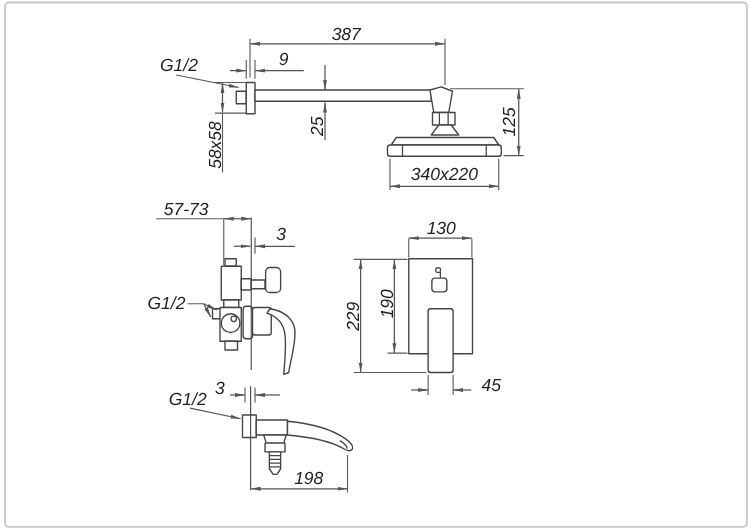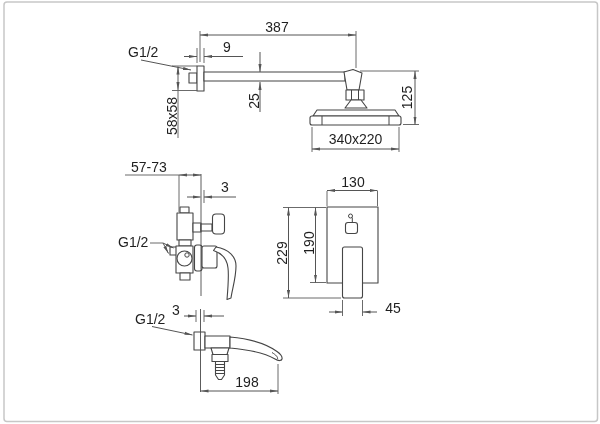--- a/index.html
+++ b/index.html
@@ -1,16 +1,16 @@
 <!DOCTYPE html>
 <html><head>
 <meta charset="utf-8">
 <style>
   html,body{margin:0;padding:0;background:#fff;}
-  #canvas{width:600px;height:424px;position:relative;background:#ffffff;}
+  #canvas{width:600px;height:424px;position:relative;background:#ffffff;font-style:italic;}
   svg{display:block;}
   text{font-family:"Liberation Sans","DejaVu Sans",sans-serif;font-size:14px;fill:#1f1f1f;}
   .p  {fill:#ffffff;stroke:#454545;stroke-width:1.1;stroke-linejoin:round;}
   .pn {fill:none;stroke:#454545;stroke-width:1;stroke-linejoin:round;}
   .dm {fill:none;stroke:#555555;stroke-width:1;}
   .xt {fill:none;stroke:#5a5a5a;stroke-width:0.9;}
   .wl {fill:none;stroke:#4a4a4a;stroke-width:0.9;}
   .frame{fill:none;stroke:#c7c7c7;stroke-width:1.5;}
 </style>
 </head>

